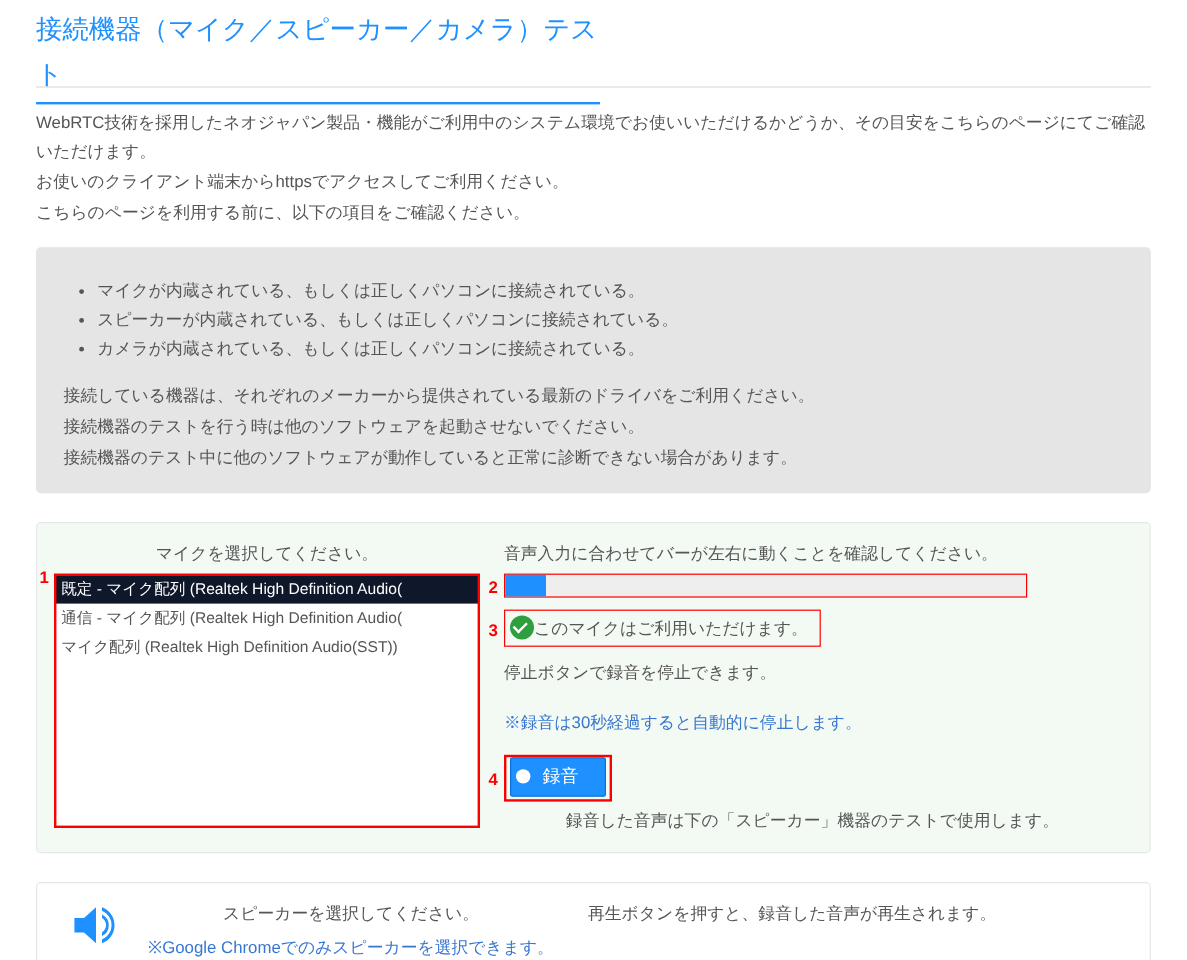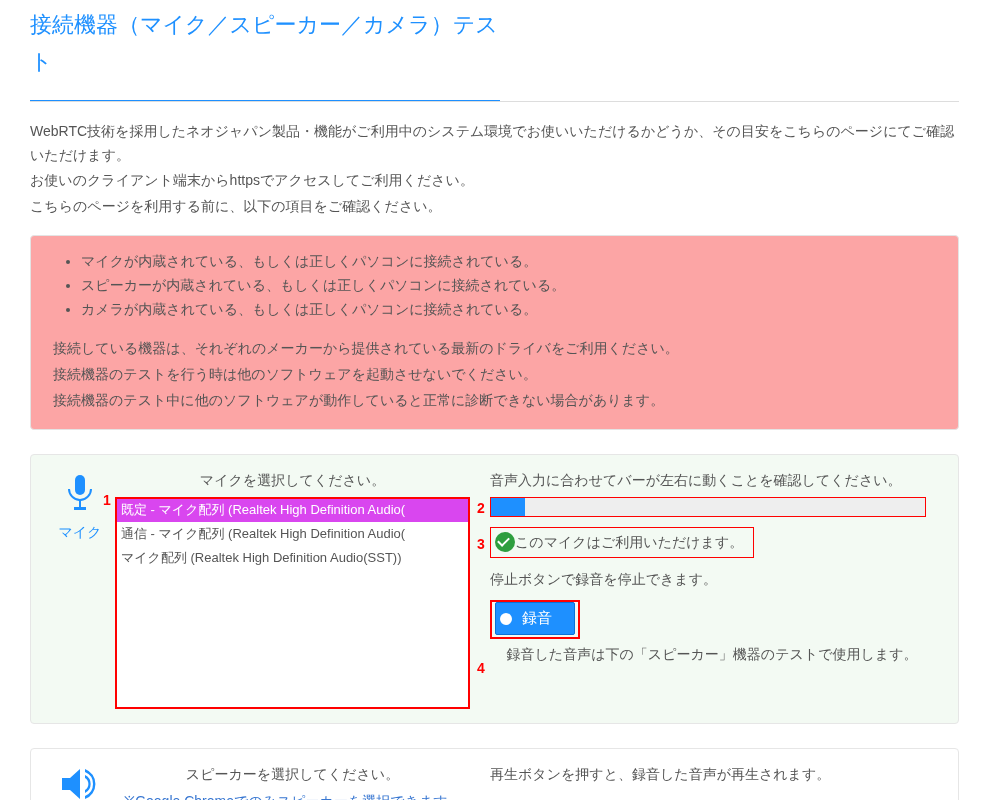--- a/index.html
+++ b/index.html
@@ -9,36 +9,35 @@
     color: #555;
     background: #fff;
     width: 989px;
     padding: 6px 30px 30px 30px;
     line-height: 1.7;
   }
   .page-title {
     color: #1e90ff;
     font-size: 22px;
     font-weight: normal;
-    padding-bottom: 19px;
+    padding-bottom: 4px;
     border-bottom: 2px solid #1e90ff;
     width: 470px;
-    margin-bottom: 14px;
   }
   .title-underline-gray {
     border-top: 1px solid #ddd;
     margin-top: -15px;
     margin-bottom: 18px;
   }
   .intro p { margin-bottom: 2px; }
   .note-box {
-    background: #fca5a5;
+    background: #e5e5e5;
     border: 1px solid #e4e4e4;
     border-radius: 4px;
-    padding: 14px 22px 16px 22px;
+    padding: 24px 22px 16px 22px;
     margin-top: 16px;
   }
   .note-box ul { list-style: disc; margin-left: 28px; margin-bottom: 16px; }
   .note-box li { color: #555; }
   .note-box p { margin-top: 2px; }
   .panel {
     border: 1px solid #e6e6e6;
     border-radius: 4px;
     margin-top: 24px;
     padding: 14px 24px 14px 14px;
@@ -63,21 +62,21 @@
     width: 355px;
     height: 212px;
     border: 1px solid #c4c4c4;
     background: #fff;
     overflow: auto;
     font-size: 13px;
     position: relative;
   }
   .listbox.mic-list { outline: 2px solid red; outline-offset: -2px; }
   .listbox .option { padding: 1px 5px; white-space: nowrap; cursor: default; }
-  .listbox .option.selected { background: #d946ef; color: #fff; }
+  .listbox .option.selected { background: #0f172a; color: #fff; }
   .link-blue { color: #3776d1; }
   .right-row { margin-bottom: 8px; }
   .meter-label { margin-bottom: 4px;}
   .meter {
     width: 436px;
     height: 20px;
     border: 1px solid red;
     background: #eee;
     display: flex;
     align-items: stretch;
@@ -159,31 +158,20 @@
     <li>マイクが内蔵されている、もしくは正しくパソコンに接続されている。</li>
     <li>スピーカーが内蔵されている、もしくは正しくパソコンに接続されている。</li>
     <li>カメラが内蔵されている、もしくは正しくパソコンに接続されている。</li>
   </ul>
   <p>接続している機器は、それぞれのメーカーから提供されている最新のドライバをご利用ください。</p>
   <p>接続機器のテストを行う時は他のソフトウェアを起動させないでください。</p>
   <p>接続機器のテスト中に他のソフトウェアが動作していると正常に診断できない場合があります。</p>
 </div>
 
 <div class="panel mic">
-  <div class="side-label">
-    <span class="icon">
-      <svg width="34" height="38" viewBox="0 0 34 38">
-          <g fill="#1e90ff">
-            <rect x="12" y="2" width="10" height="20" rx="5"></rect>
-            <path d="M7 16a10 10 0 0 0 20 0h2a12 12 0 0 1-11 11.95V34h5v3H11v-3h5v-6.05A12 12 0 0 1 5 16h2z"></path>
-          </g>
-        </svg>
-    </span>
-    <span class="txt">マイク</span>
-  </div>
 
   <div class="panel-body">
     <div class="col-left">
       <span class="red-num num1">1</span>
       <div class="select-label">マイクを選択してください。</div>
       <div class="listbox mic-list">
         <div class="option selected">既定 - マイク配列 (Realtek High Definition Audio(</div>
         <div class="option">通信 - マイク配列 (Realtek High Definition Audio(</div>
         <div class="option">マイク配列 (Realtek High Definition Audio(SST))</div>
       </div>
@@ -197,21 +185,22 @@
       <div class="meter-label">音声入力に合わせてバーが左右に動くことを確認してください。</div>
       <div class="meter">
         <div class="fill"></div>
       </div>
 
       <div class="status-box">
         <span class="check-icon"></span>
         <span>このマイクはご利用いただけます。</span>
       </div>
 
-      <div class="right-row" style="margin-bottom:2px">停止ボタンで録音を停止できます。</div>
+      <div class="right-row" style="margin-bottom:18px">停止ボタンで録音を停止できます。</div>
+      <div class="right-row note-link">※録音は30秒経過すると自動的に停止します。</div>
 
       <div class="record-btn-wrap">
         <button class="record-btn">
           <span class="dot"></span>
           <span>録音</span>
         </button>
       </div>
       <div class="below-rec">録音した音声は下の「スピーカー」機器のテストで使用します。</div>
     </div>
   </div>

